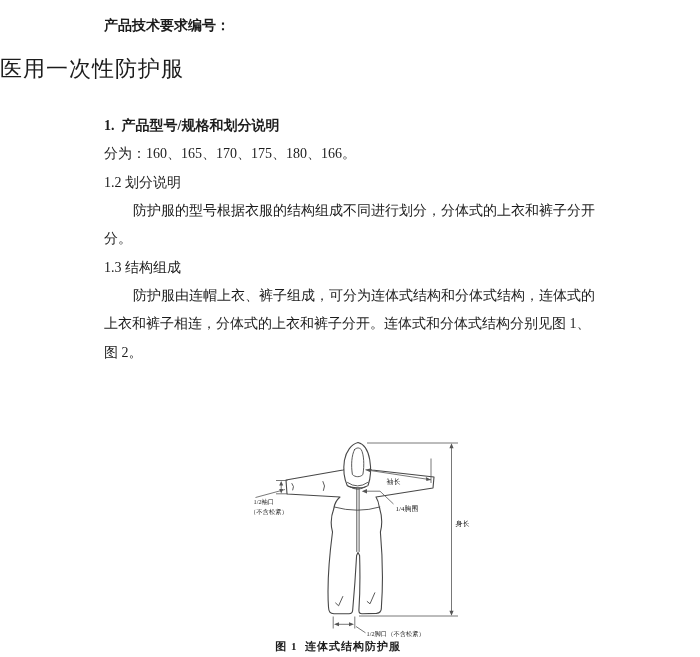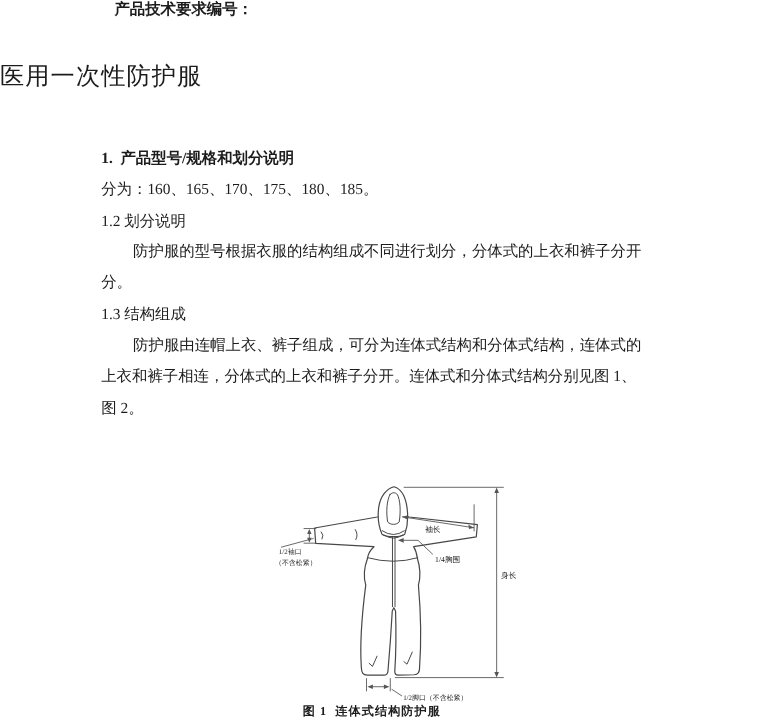--- a/index.html
+++ b/index.html
@@ -1,21 +1,21 @@
 <!DOCTYPE html>
 <html><head>
 <meta charset="utf-8">
 <style>
   html,body{margin:0;padding:0;background:#fff;}
   .page{position:relative;width:700px;height:657px;background:#ffffff;overflow:hidden;
         font-family:"Liberation Serif","DejaVu Serif",serif;color:#1c1c1c;}
-  .hdr{position:absolute;left:104px;top:0;font-size:14px;font-weight:bold;line-height:20px;white-space:pre;}
+  .hdr{position:absolute;left:104px;top:16px;font-size:14px;font-weight:bold;line-height:20px;white-space:pre;}
   .title{position:absolute;left:0;top:55px;width:700px;
          font-size:22px;line-height:28px;letter-spacing:1px;white-space:pre;}
-  .doc-body{position:absolute;left:92px;top:112px;width:500px;margin-top:19px;}
+  .doc-body{position:absolute;left:104px;top:112px;width:500px;}
   .line{height:28.35px;line-height:28.35px;font-size:14px;white-space:pre;}
   .line.bold{font-weight:bold;}
   .line.ind{padding-left:29px;}
   .figure{position:absolute;left:230px;top:420px;width:260px;height:237px;}
   .figure svg{display:block;position:absolute;left:0;top:0;}
   .fig-caption{position:absolute;left:0;top:219px;width:216px;text-align:center;
                font-size:11px;font-weight:bold;white-space:pre;letter-spacing:1px;}
   .fig-label{font-size:7px;fill:#222;}
   .fig-label-sm{font-size:6.3px;fill:#222;}
   .outline{fill:#ffffff;stroke:#474747;stroke-width:1.1;stroke-linejoin:round;}
@@ -27,21 +27,21 @@
 <body>
 
 <div class="page">
 
   <div class="hdr">产品技术要求编号：</div>
 
   <div class="title">医用一次性防护服</div>
 
   <div class="doc-body">
     <div class="line bold">1.  产品型号/规格和划分说明</div>
-    <div class="line">分为：160、165、170、175、180、185。</div>
+    <div class="line">分为：160、165、170、175、180、166。</div>
     <div class="line">1.2 划分说明</div>
     <div class="line ind">防护服的型号根据衣服的结构组成不同进行划分，分体式的上衣和裤子分开</div>
     <div class="line">分。</div>
     <div class="line">1.3 结构组成</div>
     <div class="line ind">防护服由连帽上衣、裤子组成，可分为连体式结构和分体式结构，连体式的</div>
     <div class="line">上衣和裤子相连，分体式的上衣和裤子分开。连体式和分体式结构分别见图 1、</div>
     <div class="line">图 2。</div>
   </div>
 
   <div class="figure">

